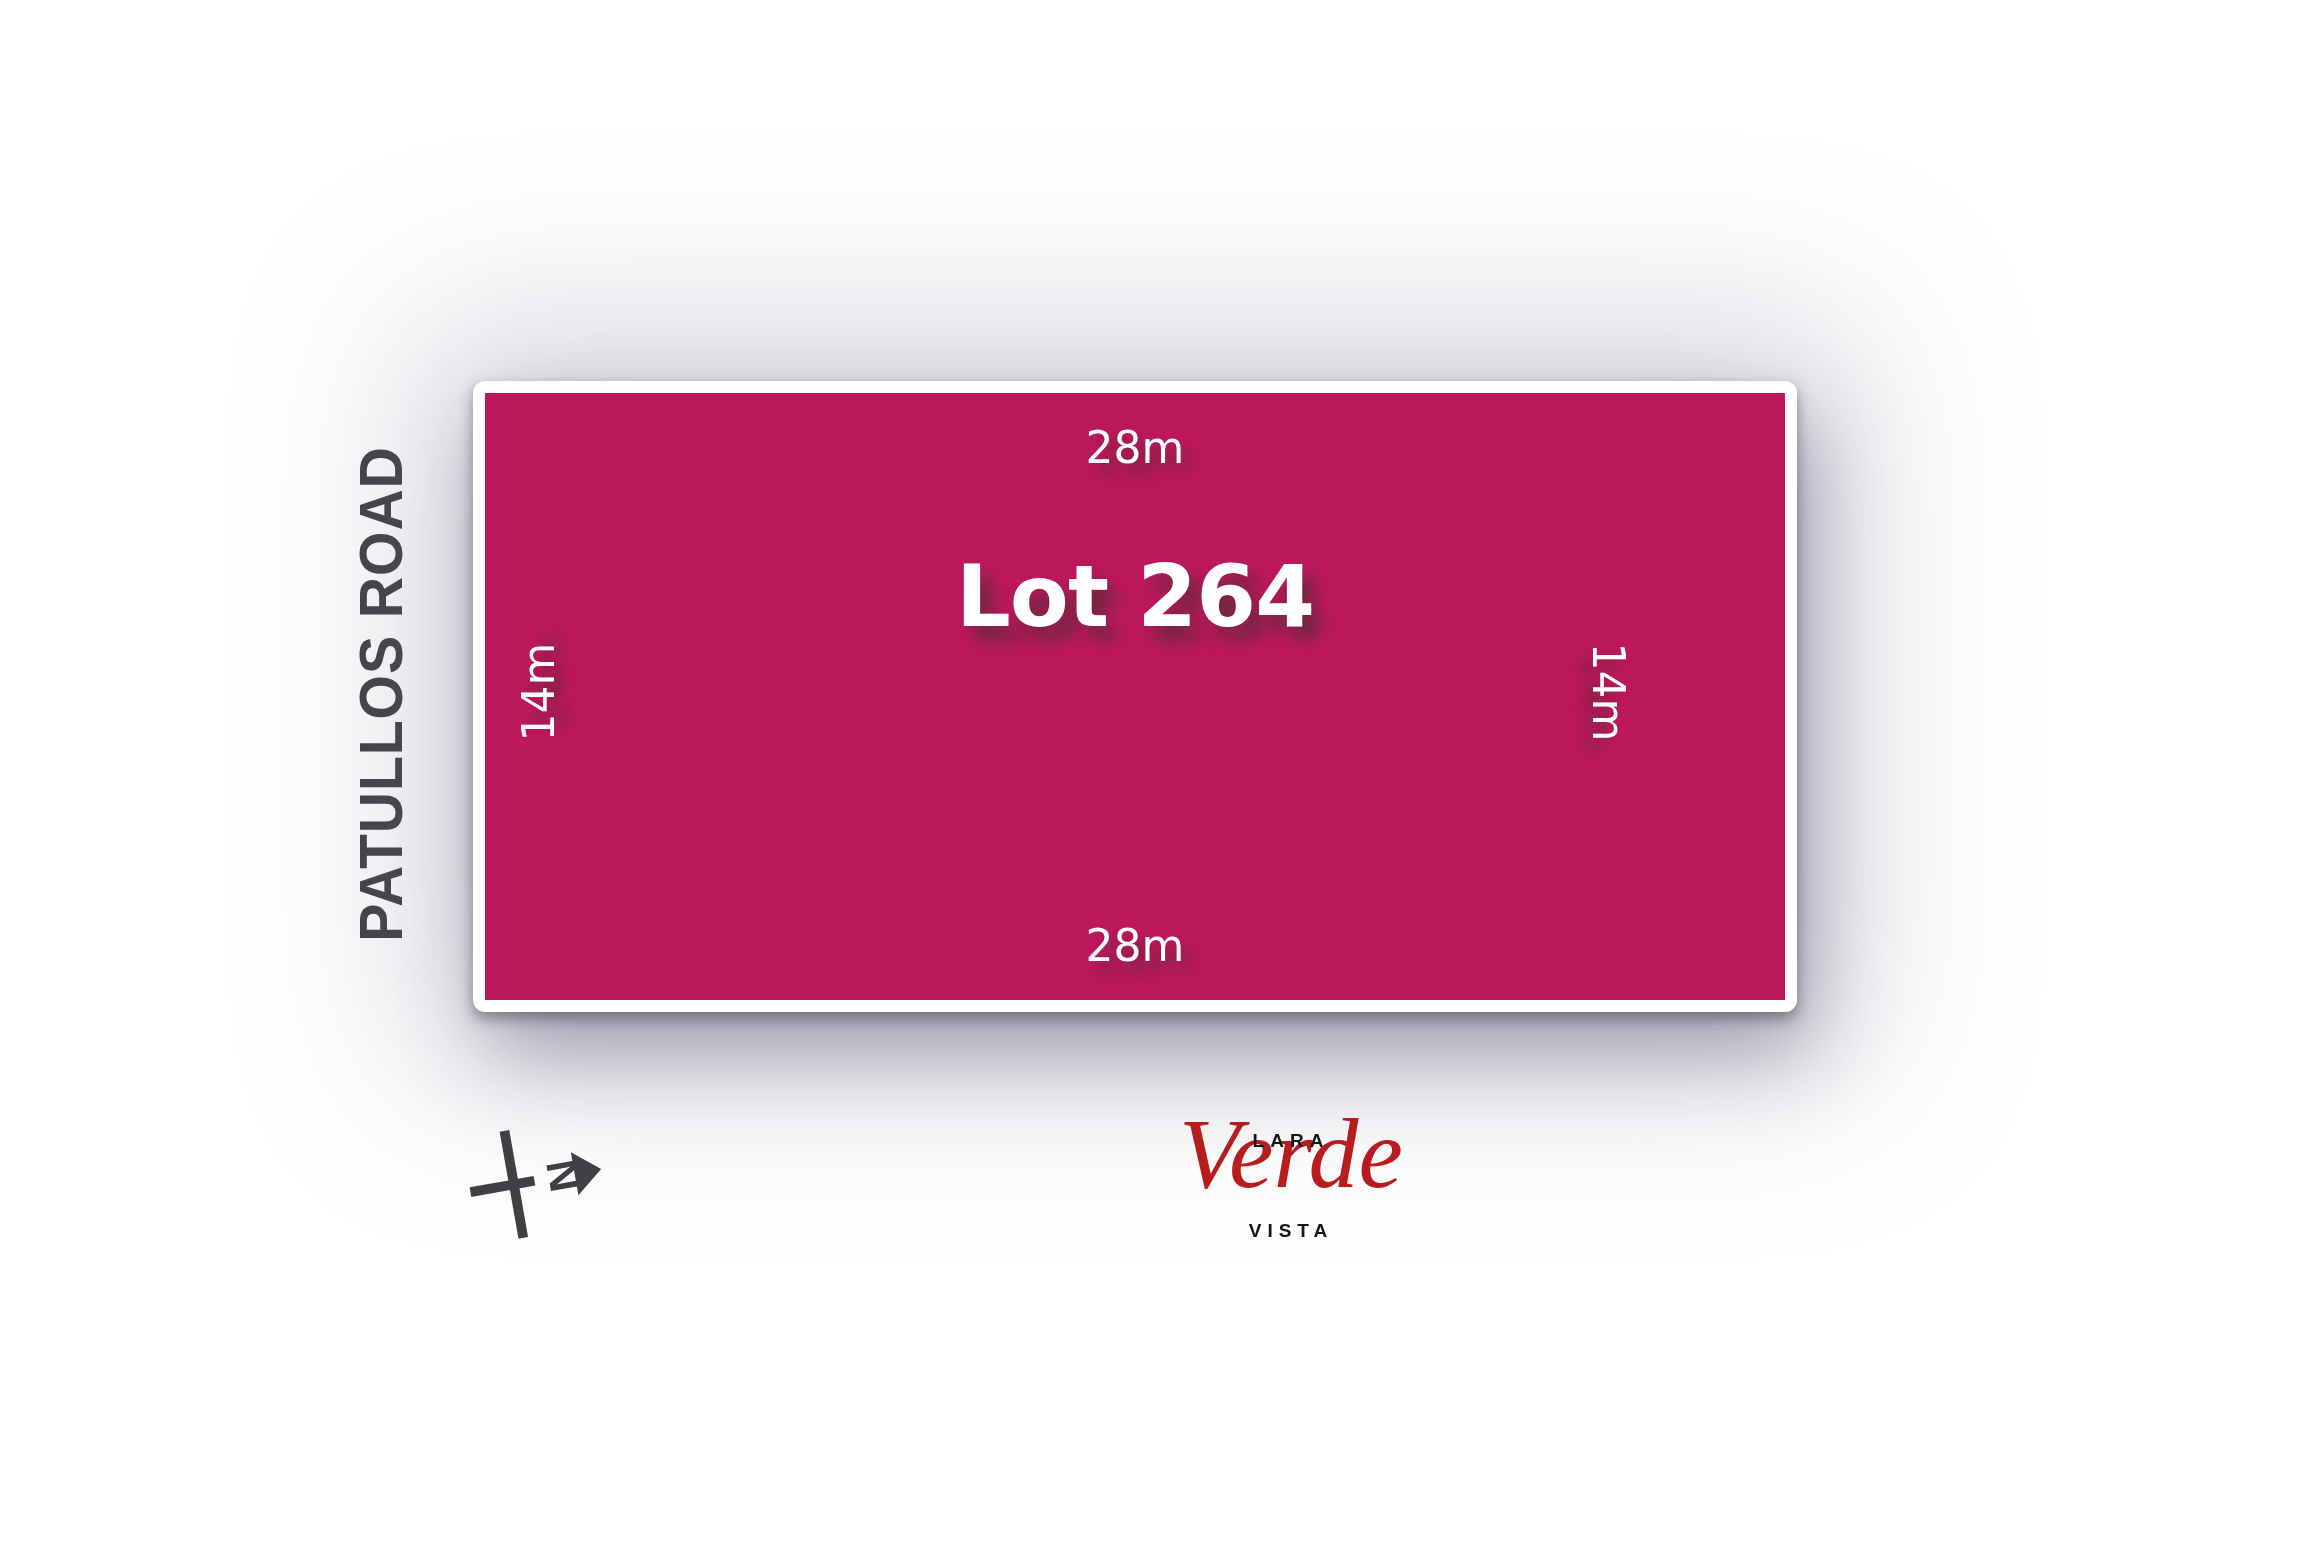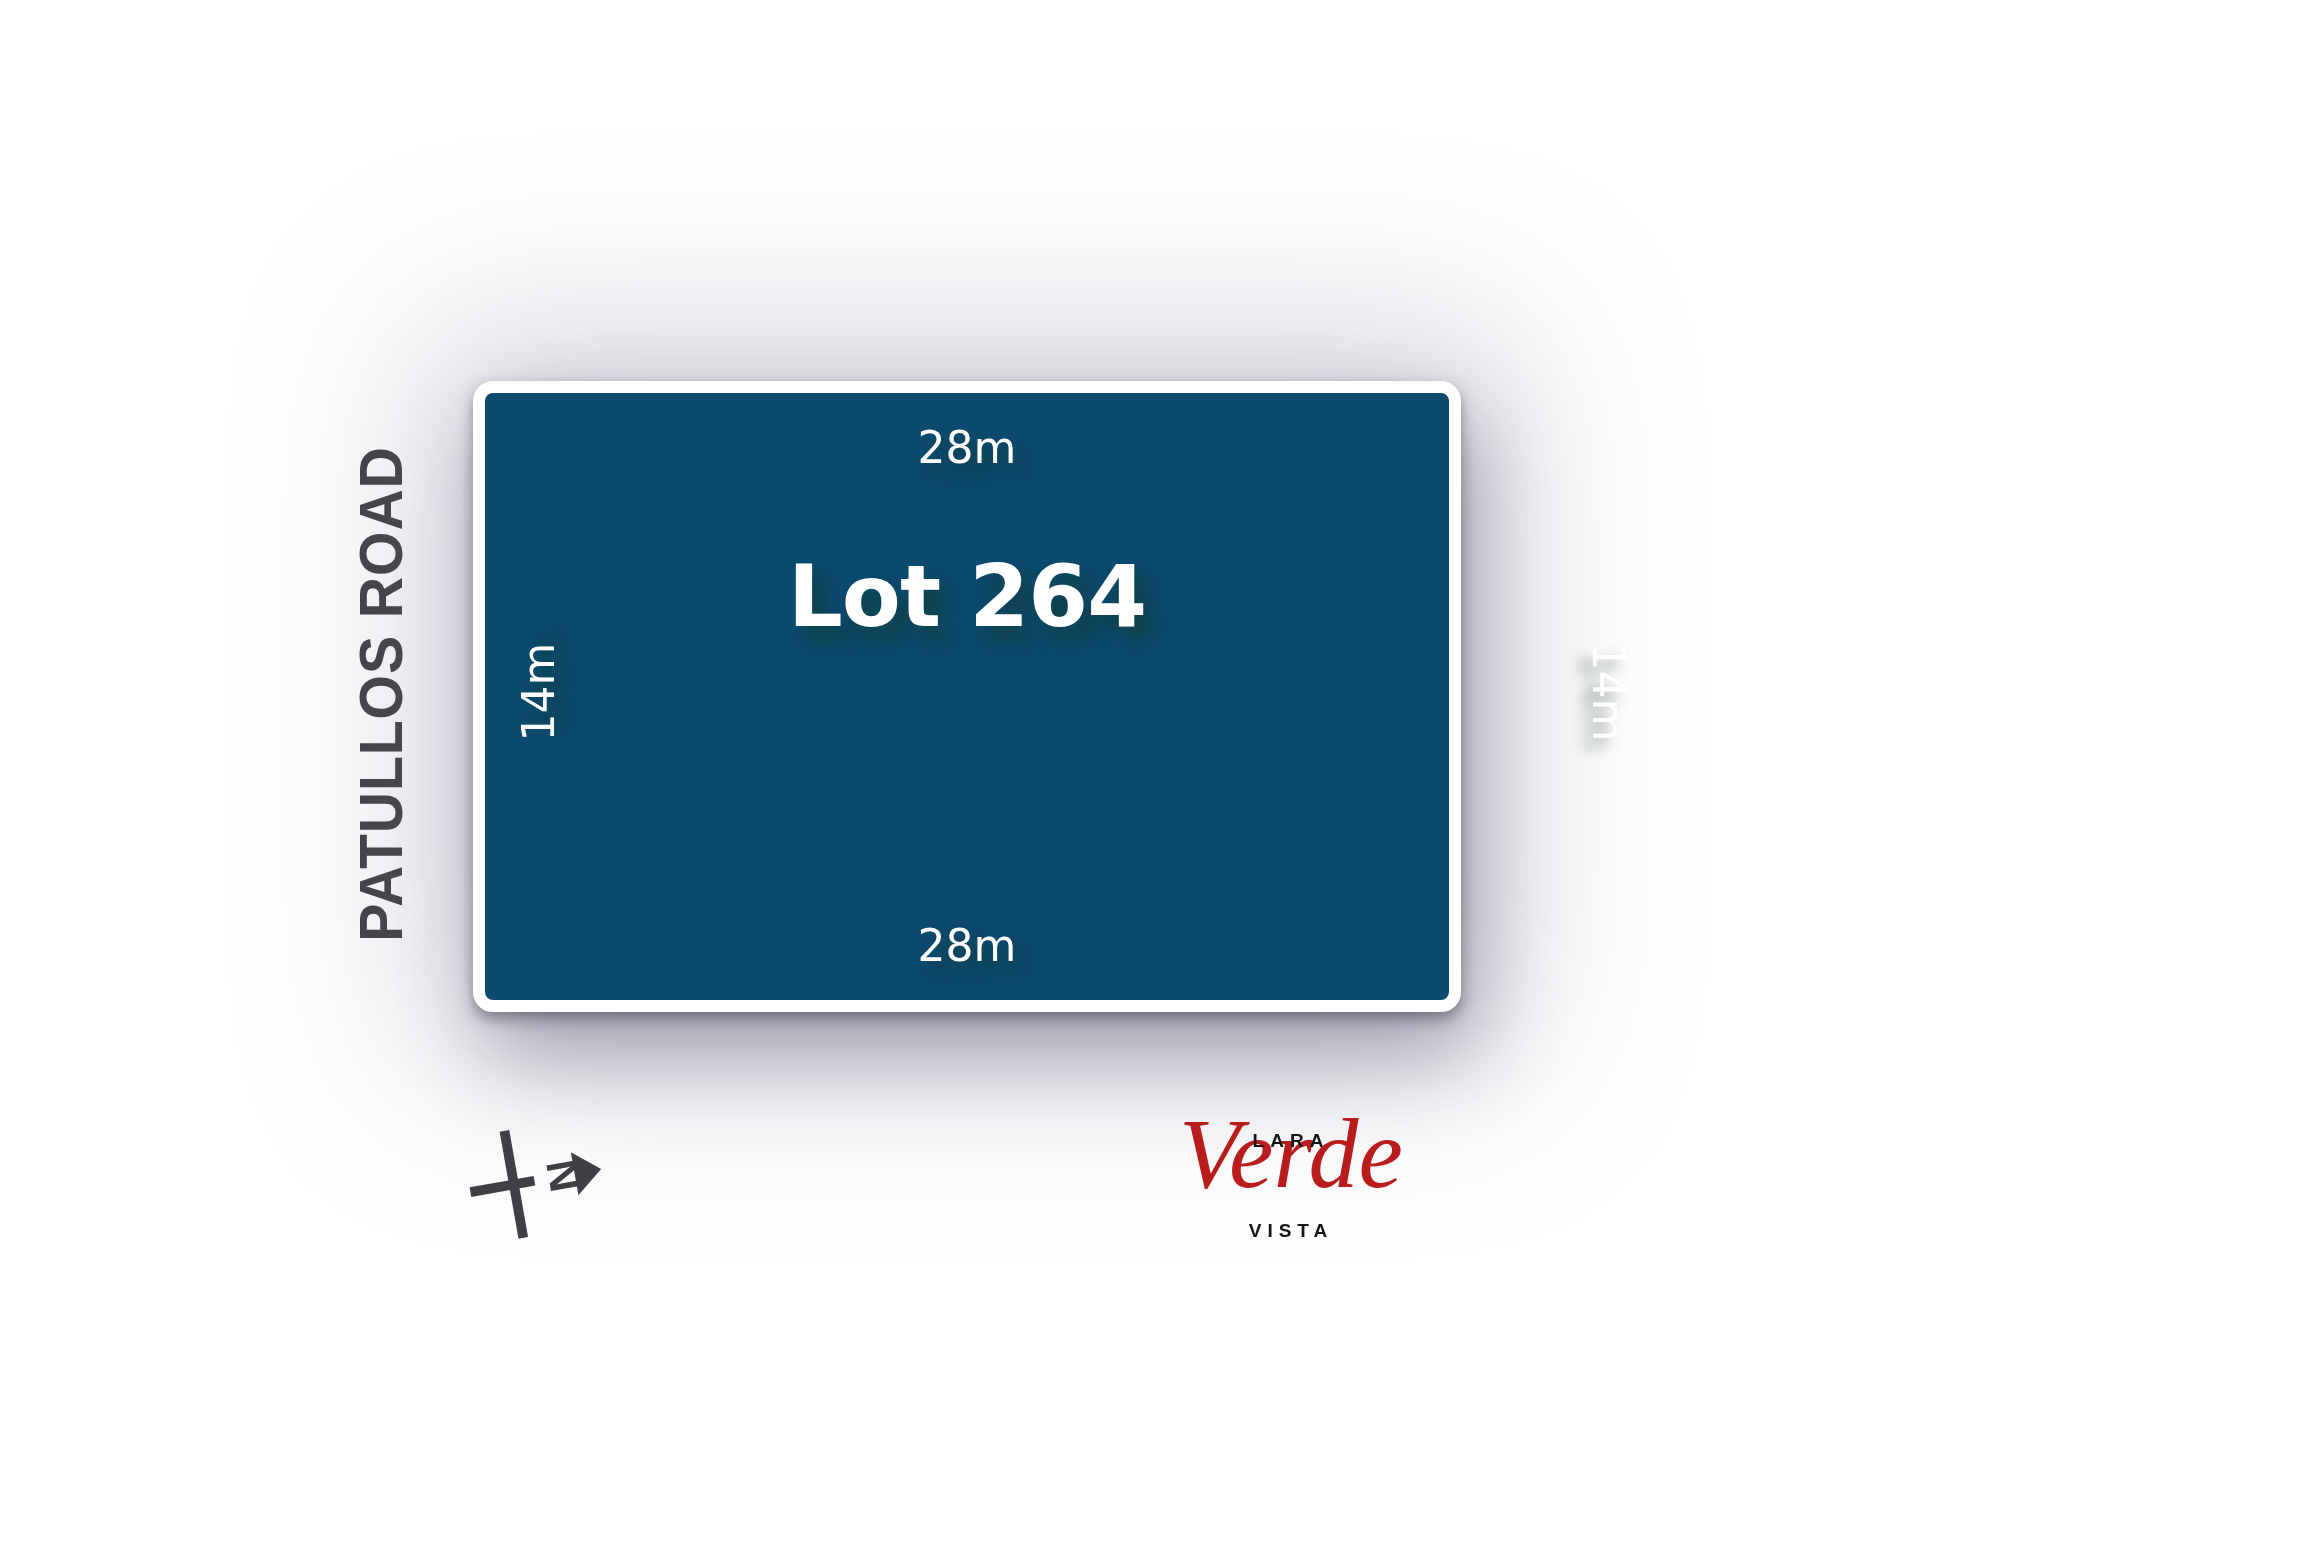--- a/index.html
+++ b/index.html
@@ -16,23 +16,23 @@
     display:flex;align-items:center;justify-content:center;pointer-events:none;
   }
   .street-label{
     font-family:"Liberation Sans",sans-serif;
     font-weight:bold;font-size:59px;letter-spacing:0.9px;color:#3e3e41;
     white-space:nowrap;transform:rotate(-90deg) scale(0.97,1.04);
   }
 
   
   .lot{
-    position:absolute;left:473px;top:381px;width:988px;height:631px;
-    box-sizing:border-box;background:#0c4a6e;border:12.5px solid #ffffff;
-    border-radius:20px;
+    position:absolute;left:473px;top:381px;width:1324px;height:631px;
+    box-sizing:border-box;background:#be185d;border:12.5px solid #ffffff;
+    border-radius:12px;
     box-shadow:
       0 6.5px 14px rgba(55,55,75,0.50),
       14px 42px 83px rgba(85,85,110,0.45),
       0 0 176px 56px rgba(132,132,160,0.34);
   }
   .lot *{color:#ffffff;}
   .dim{
     position:absolute;font-size:44px;line-height:1;white-space:nowrap;
     text-shadow:9.3px 11px 14px rgba(20,55,30,0.50);
   }

